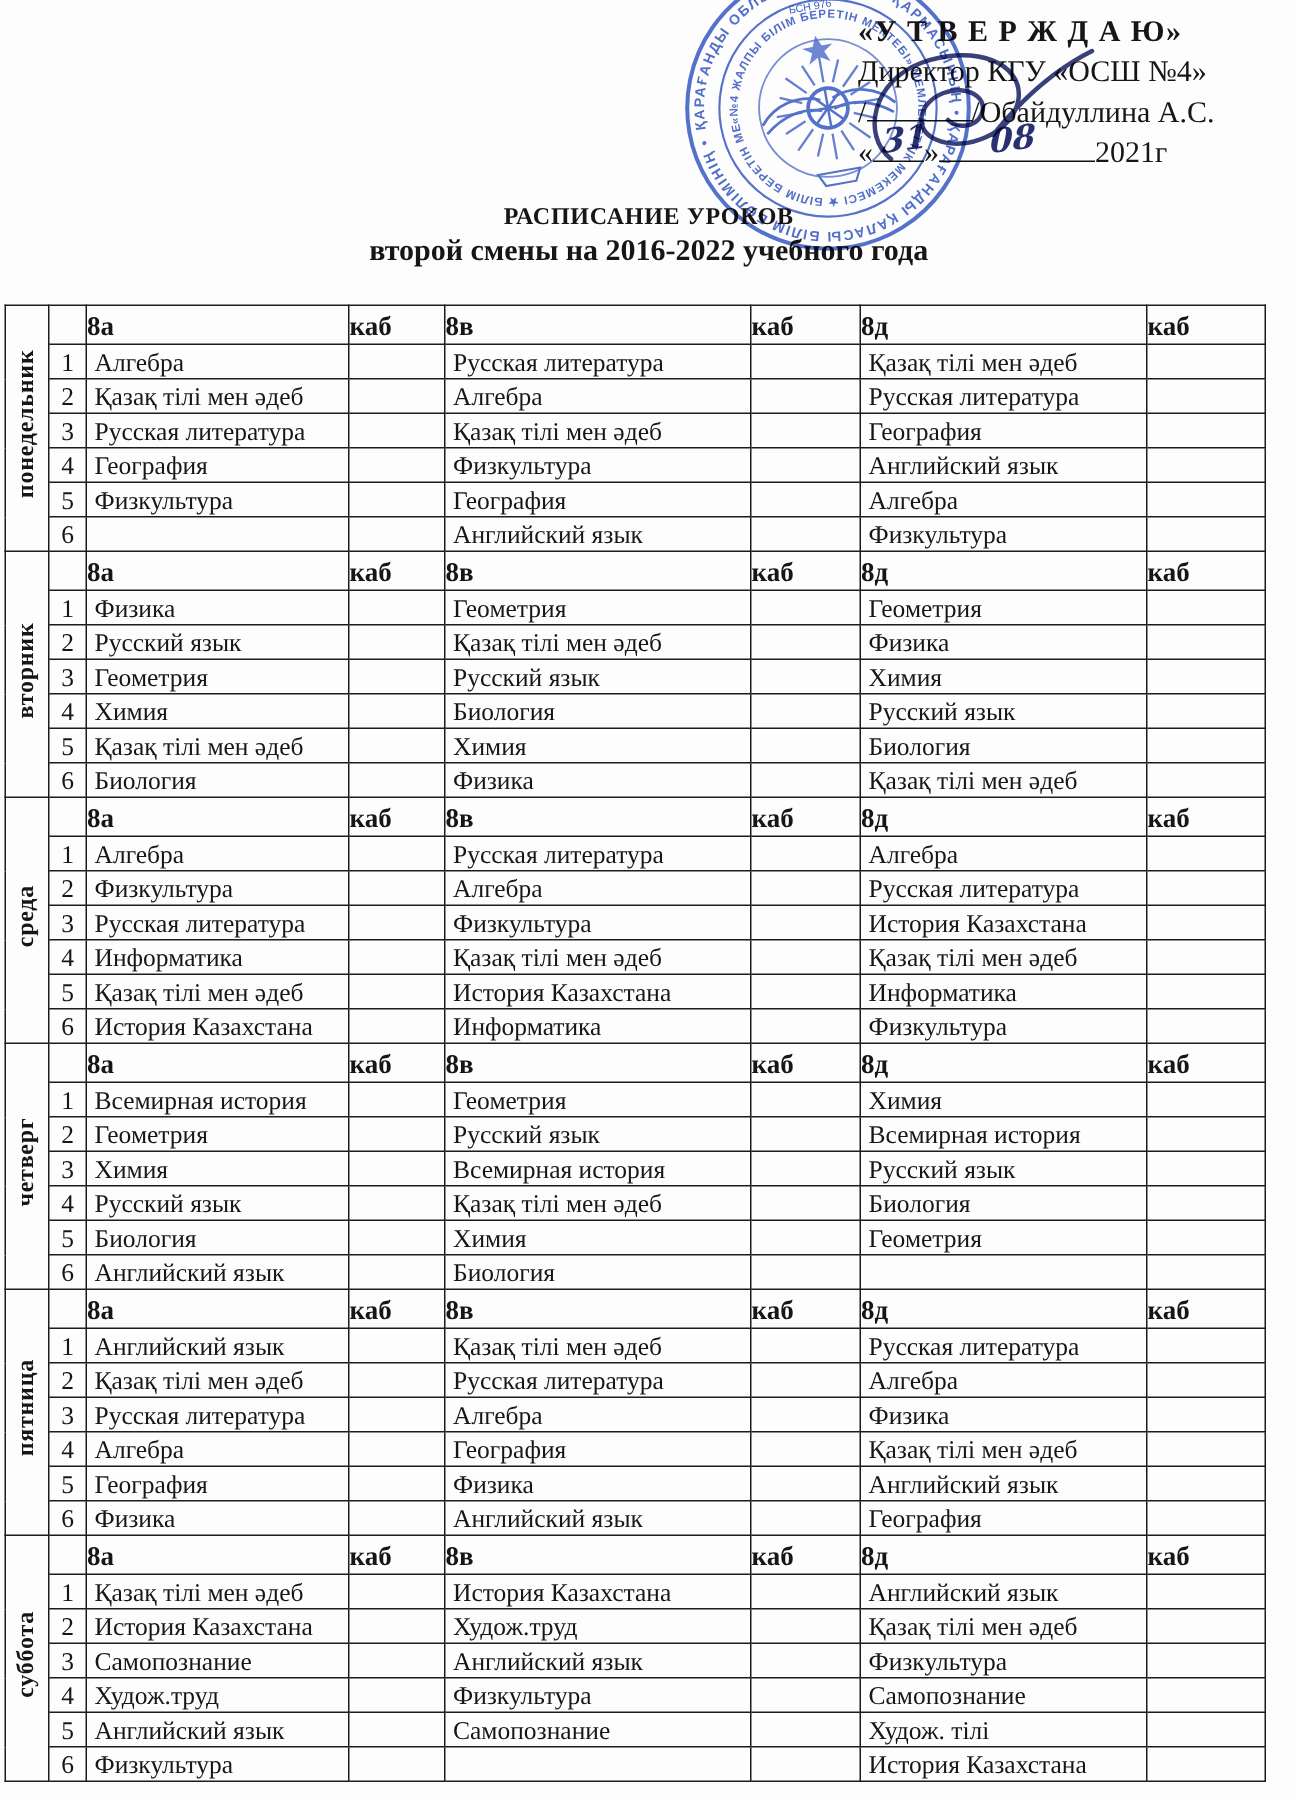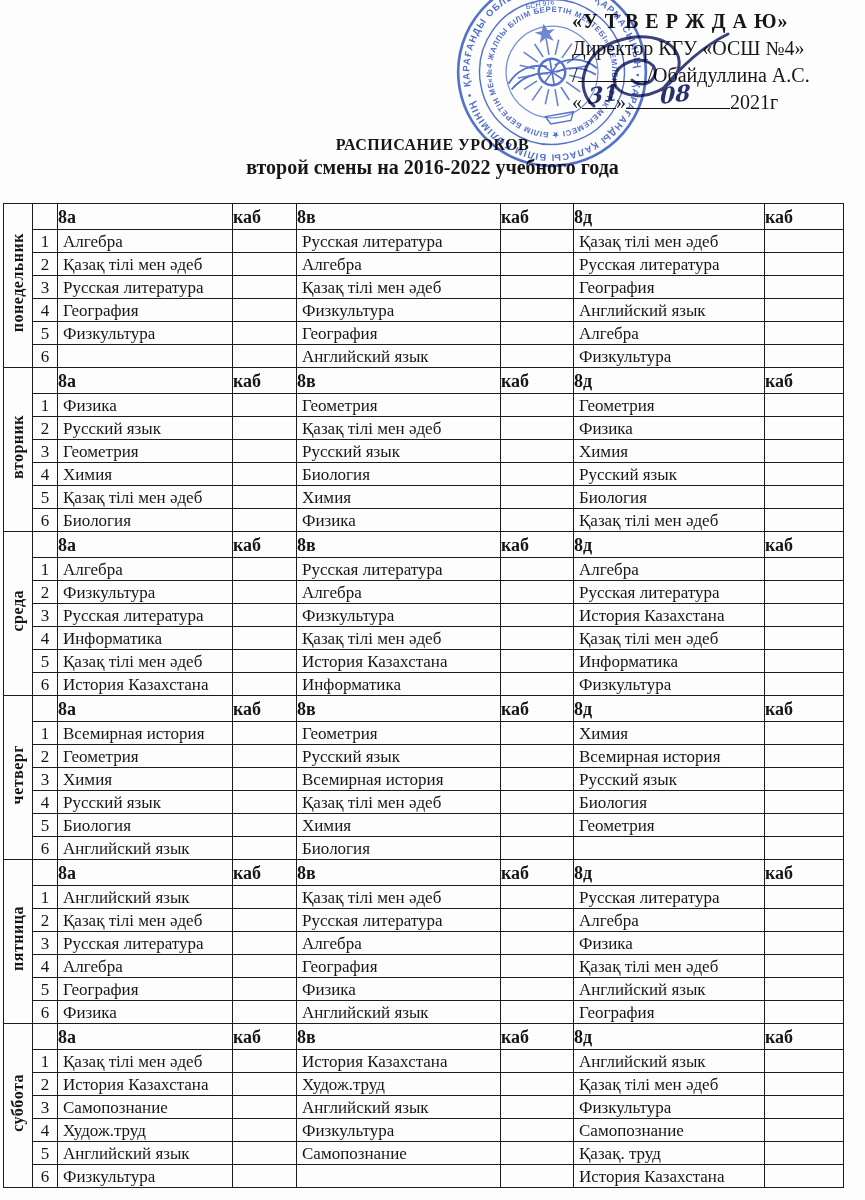--- a/index.html
+++ b/index.html
@@ -509,21 +509,21 @@
           <td class="kab-cell"></td>
           <td>Самопознание</td>
           <td class="kab-cell"></td>
         </tr>
         <tr>
           <td class="num-cell">5</td>
           <td>Английский язык</td>
           <td class="kab-cell"></td>
           <td>Самопознание</td>
           <td class="kab-cell"></td>
-          <td>Қазақ. труд</td>
+          <td>Худож. тілі</td>
           <td class="kab-cell"></td>
         </tr>
         <tr>
           <td class="num-cell">6</td>
           <td>Физкультура</td>
           <td class="kab-cell"></td>
           <td></td>
           <td class="kab-cell"></td>
           <td>История Казахстана</td>
           <td class="kab-cell"></td>

